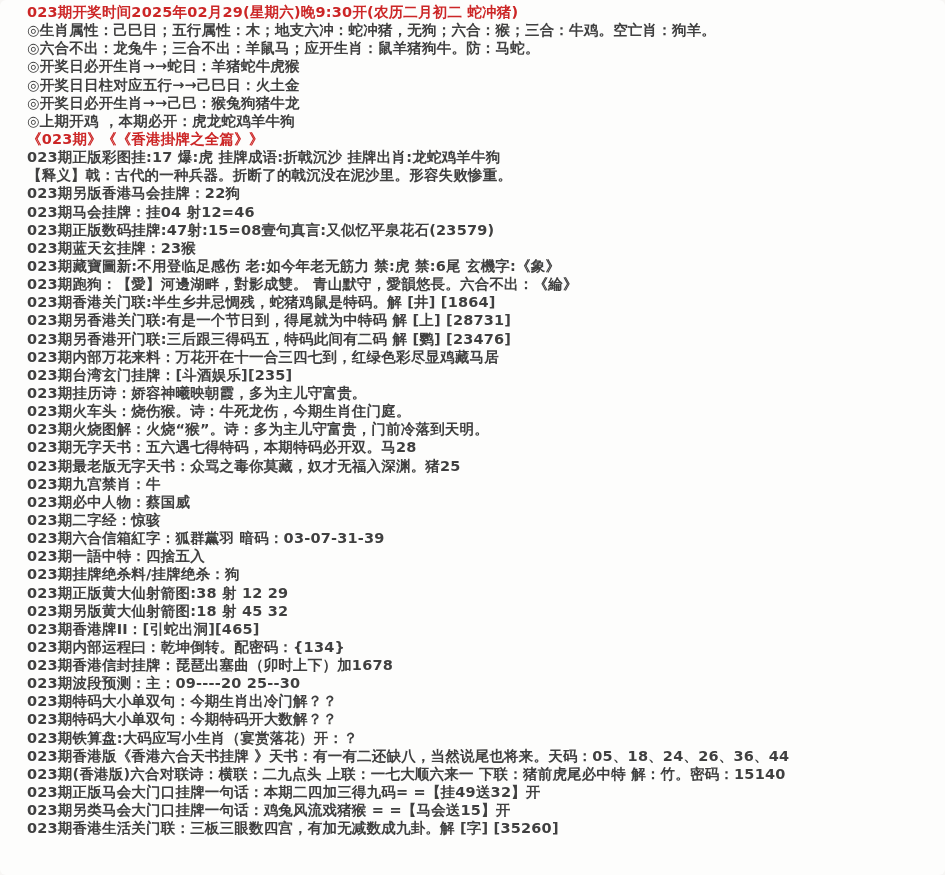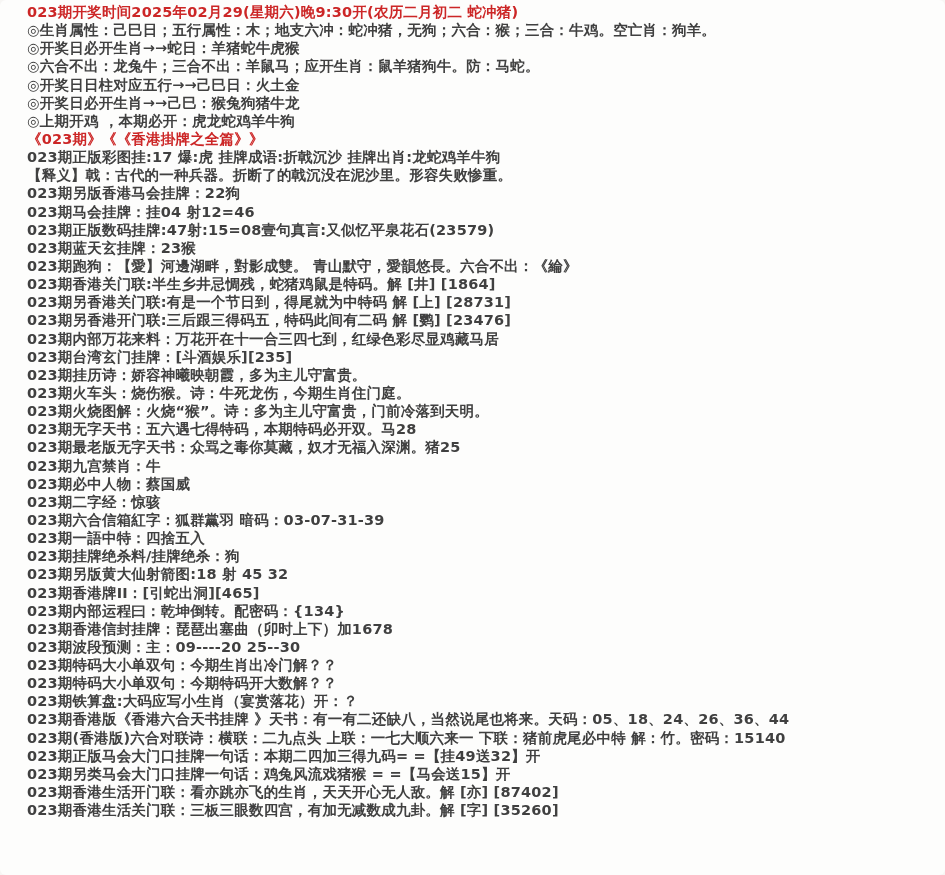--- a/index.html
+++ b/index.html
@@ -30,57 +30,58 @@
     color: #cc2626;
   }
 </style>
 </head>
 <body>
 
 <main class="page">
   <div id="lines-container">
       <div class="line red">023期开奖时间2025年02月29(星期六)晚9:30开(农历二月初二 蛇冲猪)</div>
       <div class="line">◎生肖属性：己巳日；五行属性：木；地支六冲：蛇冲猪，无狗；六合：猴；三合：牛鸡。空亡肖：狗羊。</div>
+      <div class="line">◎六合不出：龙兔牛；三合不出：羊鼠马；应开生肖：鼠羊猪狗牛。防：马蛇。</div>
       <div class="line">◎开奖日必开生肖→→蛇日：羊猪蛇牛虎猴</div>
-      <div class="line">◎六合不出：龙兔牛；三合不出：羊鼠马；应开生肖：鼠羊猪狗牛。防：马蛇。</div>
       <div class="line">◎开奖日日柱对应五行→→己巳日：火土金</div>
       <div class="line">◎开奖日必开生肖→→己巳：猴兔狗猪牛龙</div>
       <div class="line">◎上期开鸡 ，本期必开：虎龙蛇鸡羊牛狗</div>
       <div class="line red">《023期》《《香港掛牌之全篇》》</div>
       <div class="line">023期正版彩图挂:17 爆:虎 挂牌成语:折戟沉沙 挂牌出肖:龙蛇鸡羊牛狗</div>
       <div class="line">【释义】戟：古代的一种兵器。折断了的戟沉没在泥沙里。形容失败惨重。</div>
       <div class="line">023期另版香港马会挂牌：22狗</div>
       <div class="line">023期马会挂牌：挂04 射12=46</div>
       <div class="line">023期正版数码挂牌:47射:15=08壹句真言:又似忆平泉花石(23579)</div>
       <div class="line">023期蓝天玄挂牌：23猴</div>
+      <div class="line">023期藏寶圖新:不用登临足感伤 老:如今年老无筋力 禁:虎 禁:6尾 玄機字:《象》</div>
       <div class="line">023期跑狗：【愛】河邊湖畔，對影成雙。 青山默守，愛韻悠長。六合不出：《綸》</div>
       <div class="line">023期香港关门联:半生乡井忌惆残，蛇猪鸡鼠是特码。解 [井] [1864]</div>
       <div class="line">023期另香港关门联:有是一个节日到，得尾就为中特码 解 [上] [28731]</div>
       <div class="line">023期另香港开门联:三后跟三得码五，特码此间有二码 解 [鹦] [23476]</div>
       <div class="line">023期内部万花来料：万花开在十一合三四七到，红绿色彩尽显鸡藏马居</div>
       <div class="line">023期台湾玄门挂牌：[斗酒娱乐][235]</div>
       <div class="line">023期挂历诗：娇容神曦映朝霞，多为主儿守富贵。</div>
       <div class="line">023期火车头：烧伤猴。诗：牛死龙伤，今期生肖住门庭。</div>
       <div class="line">023期火烧图解：火烧“猴”。诗：多为主儿守富贵，门前冷落到天明。</div>
       <div class="line">023期无字天书：五六遇七得特码，本期特码必开双。马28</div>
       <div class="line">023期最老版无字天书：众骂之毒你莫藏，奴才无福入深渊。猪25</div>
       <div class="line">023期九宫禁肖：牛</div>
       <div class="line">023期必中人物：蔡国威</div>
       <div class="line">023期二字经：惊骇</div>
       <div class="line">023期六合信箱紅字：狐群黨羽 暗码：03-07-31-39</div>
       <div class="line">023期一語中特：四捨五入</div>
       <div class="line">023期挂牌绝杀料/挂牌绝杀：狗</div>
+      <div class="line">023期正版黄大仙射箭图:38 射 12 29</div>
       <div class="line">023期另版黄大仙射箭图:18 射 45 32</div>
       <div class="line">023期香港牌II：[引蛇出洞][465]</div>
       <div class="line">023期内部运程曰：乾坤倒转。配密码：{134}</div>
       <div class="line">023期香港信封挂牌：琵琶出塞曲（卯时上下）加1678</div>
       <div class="line">023期波段预测：主：09----20 25--30</div>
       <div class="line">023期特码大小单双句：今期生肖出冷门解？？</div>
       <div class="line">023期特码大小单双句：今期特码开大数解？？</div>
       <div class="line">023期铁算盘:大码应写小生肖（宴赏落花）开：？</div>
       <div class="line">023期香港版《香港六合天书挂牌 》天书：有一有二还缺八，当然说尾也将来。天码：05、18、24、26、36、44</div>
       <div class="line">023期(香港版)六合对联诗：横联：二九点头 上联：一七大顺六来一 下联：猪前虎尾必中特 解：竹。密码：15140</div>
       <div class="line">023期正版马会大门口挂牌一句话：本期二四加三得九码= =【挂49送32】开</div>
       <div class="line">023期另类马会大门口挂牌一句话：鸡兔风流戏猪猴 = =【马会送15】开</div>
-      <div class="line">023期香港生活开门联：看亦跳亦飞的生肖，天天开心无人敌。解 [亦] [87402]</div>
       <div class="line">023期香港生活关门联：三板三眼数四宫，有加无减数成九卦。解 [字] [35260]</div>
     </div>
 </main>
 
 </body></html>

